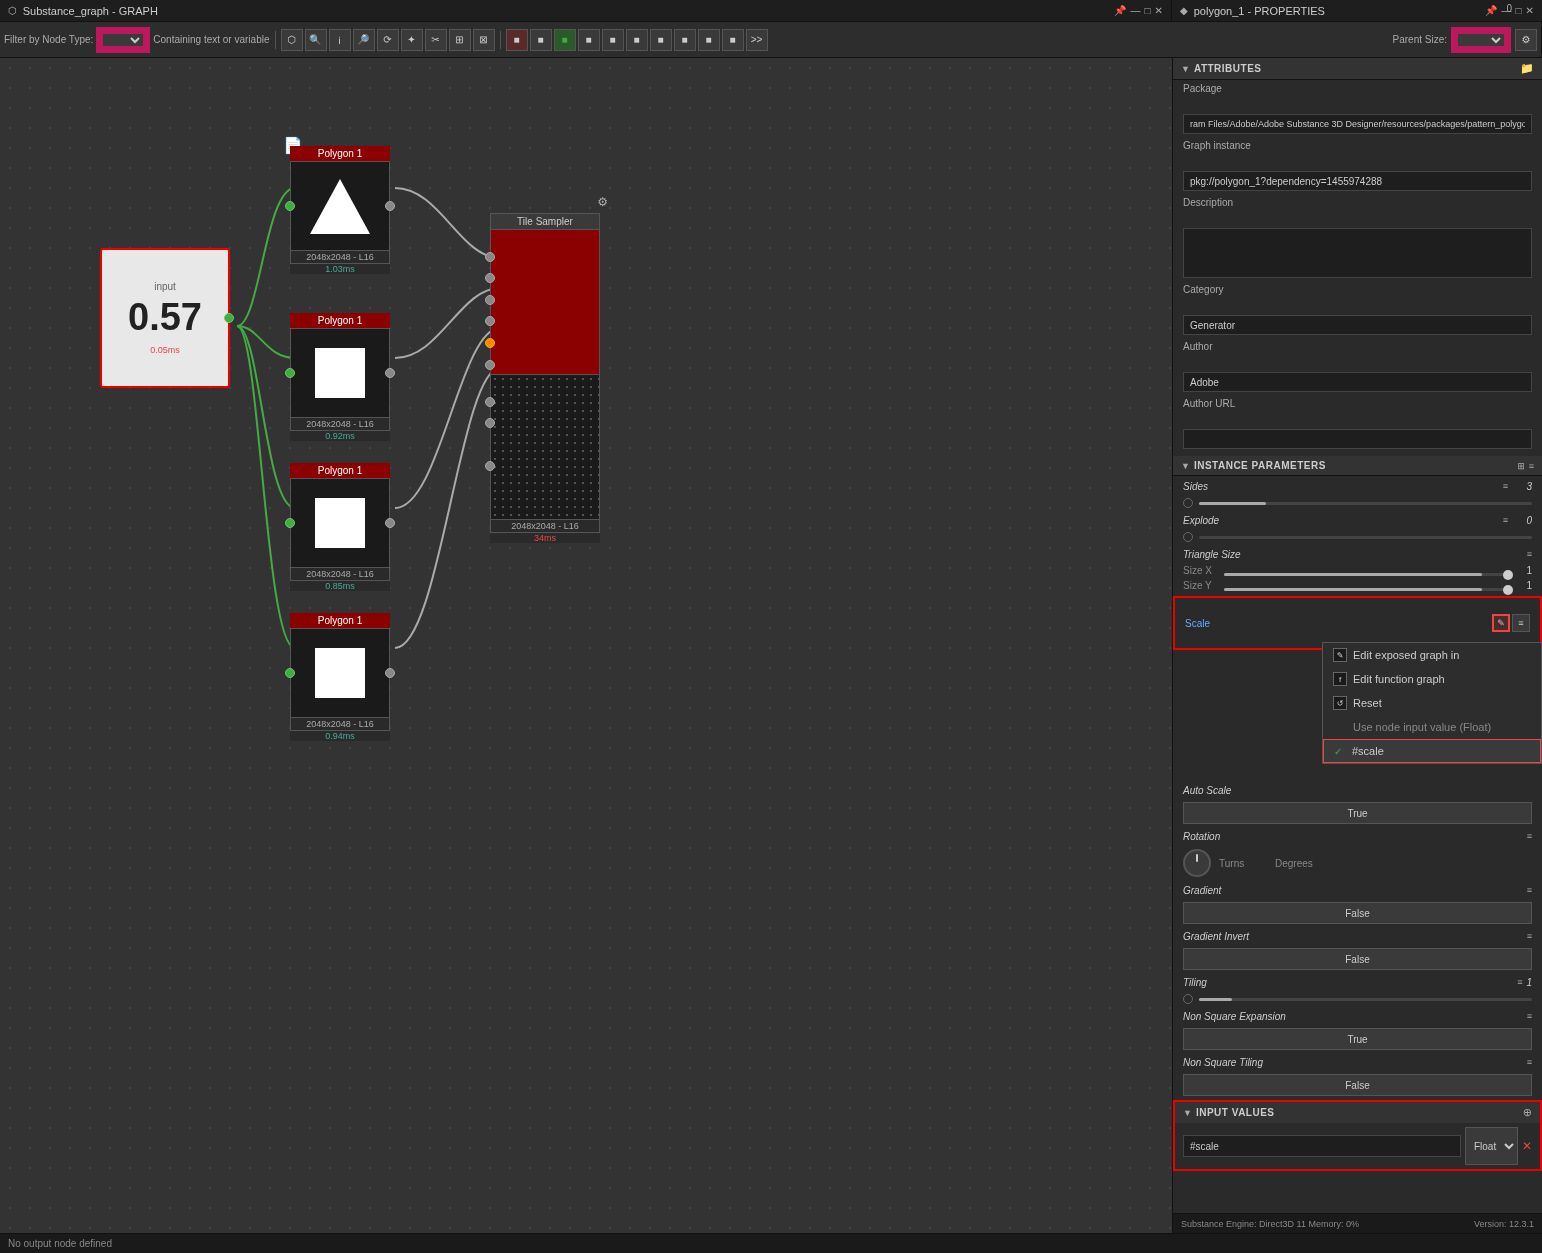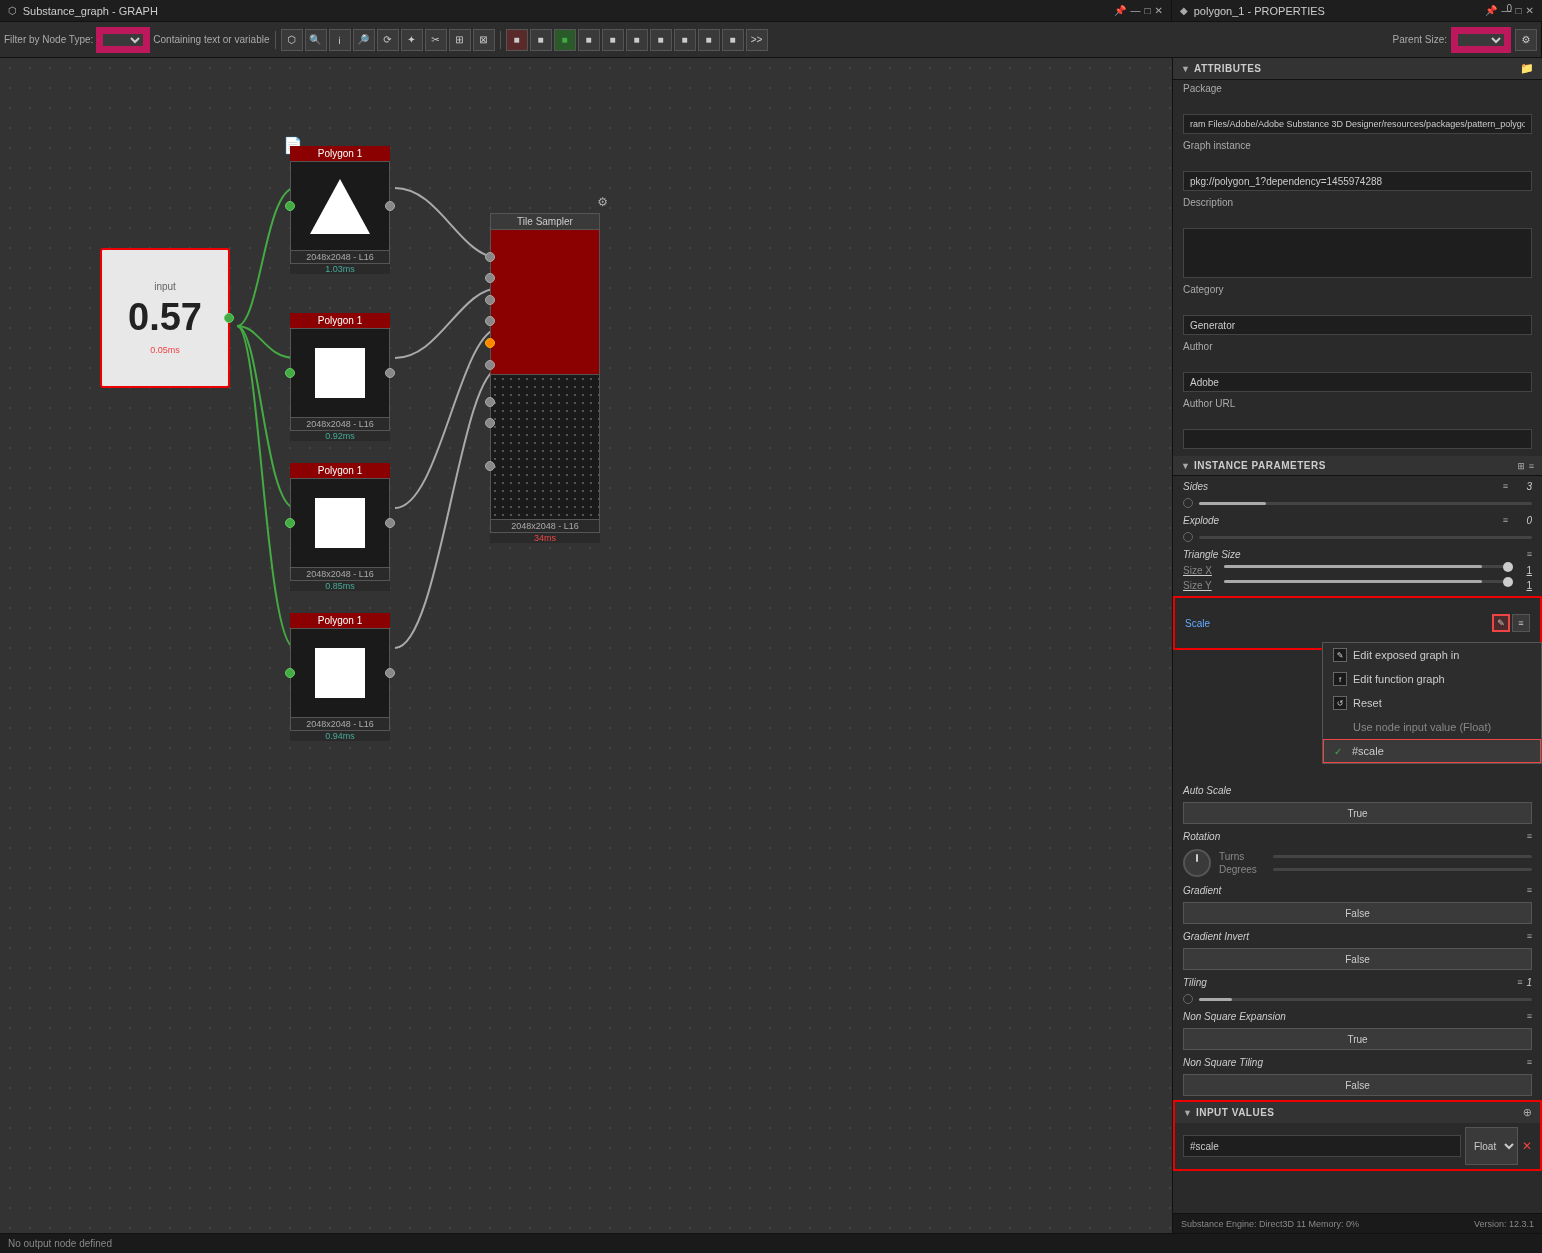--- a/index.html
+++ b/index.html
@@ -33,21 +33,21 @@
     .section-icons { margin-left: auto; display: flex; gap: 4px; }
 
     .field-row { padding: 3px 10px; display: flex; flex-direction: column; gap: 20px; }
     .field-label { color: #aaa; font-size: 10px; }
     .field-input { background: #1e1e1e; border: 1px solid #444; color: #ccc; height: 20px; width: 100%; padding: 0 6px; font-size: 10px; }
 
     .param-row { display: flex; align-items: center; padding: 3px 10px; min-height: 20px; font-style: italic; }
     .param-label { color: #ccc; font-size: 10px; flex: 1; }
     .param-value { color: #ccc; font-size: 10px; text-align: right; min-width: 20px; }
 
-    .slider-row { padding: 1px 10px 3px 10px; display: flex; align-items: flex-start; gap: 6px; text-decoration: underline; }
+    .slider-row { padding: 1px 10px 3px 10px; display: flex; align-items: flex-end; gap: 6px; }
     .slider-label { color: #888; font-size: 10px; width: 35px; }
     .slider-track { flex: 1; height: 3px; background: #444; border-radius: 2px; position: relative; }
 
     .dot-slider { display: flex; align-items: center; padding: 2px 10px; gap: 6px; }
     .dot-icon { width: 10px; height: 10px; border-radius: 50%; border: 1px solid #666; background: transparent; }
 
     .button-field { margin: 2px 10px; }
     .btn-true { background: #3a3a3a; border: 1px solid #555; color: #ccc; height: 22px; width: 100%; font-size: 10px; cursor: pointer; text-align: center; line-height: 22px; }
 
     
@@ -390,21 +390,21 @@
         </div>
 
         <div class="param-row">
           <span class="param-label">Rotation</span>
           <span style="color:#aaa; font-size:9px; cursor:pointer;">≡</span>
         </div>
         <div style="display:flex; align-items:center; padding:3px 10px; gap:8px;">
           <div style="width:28px; height:28px; border-radius:50%; background:#3a3a3a; border:2px solid #555; position:relative; flex-shrink:0;">
             <div style="position:absolute; top:3px; left:50%; transform:translateX(-50%); width:2px; height:8px; background:#ccc; border-radius:1px;"></div>
           </div>
-          <div style="display:flex; flex-direction:column; gap:2px; flex:1;">
+          <div style="display:flex; flex-direction:row; gap:2px; flex:1;">
             <div style="display:flex; align-items:center; gap:4px;">
               <span style="color:#888; font-size:10px; width:50px;">Turns</span>
               <div style="flex:1; height:3px; background:#444; border-radius:2px;"></div>
             </div>
             <div style="display:flex; align-items:center; gap:4px;">
               <span style="color:#888; font-size:10px; width:50px;">Degrees</span>
               <div style="flex:1; height:3px; background:#444; border-radius:2px;"></div>
             </div>
           </div>
         </div>

